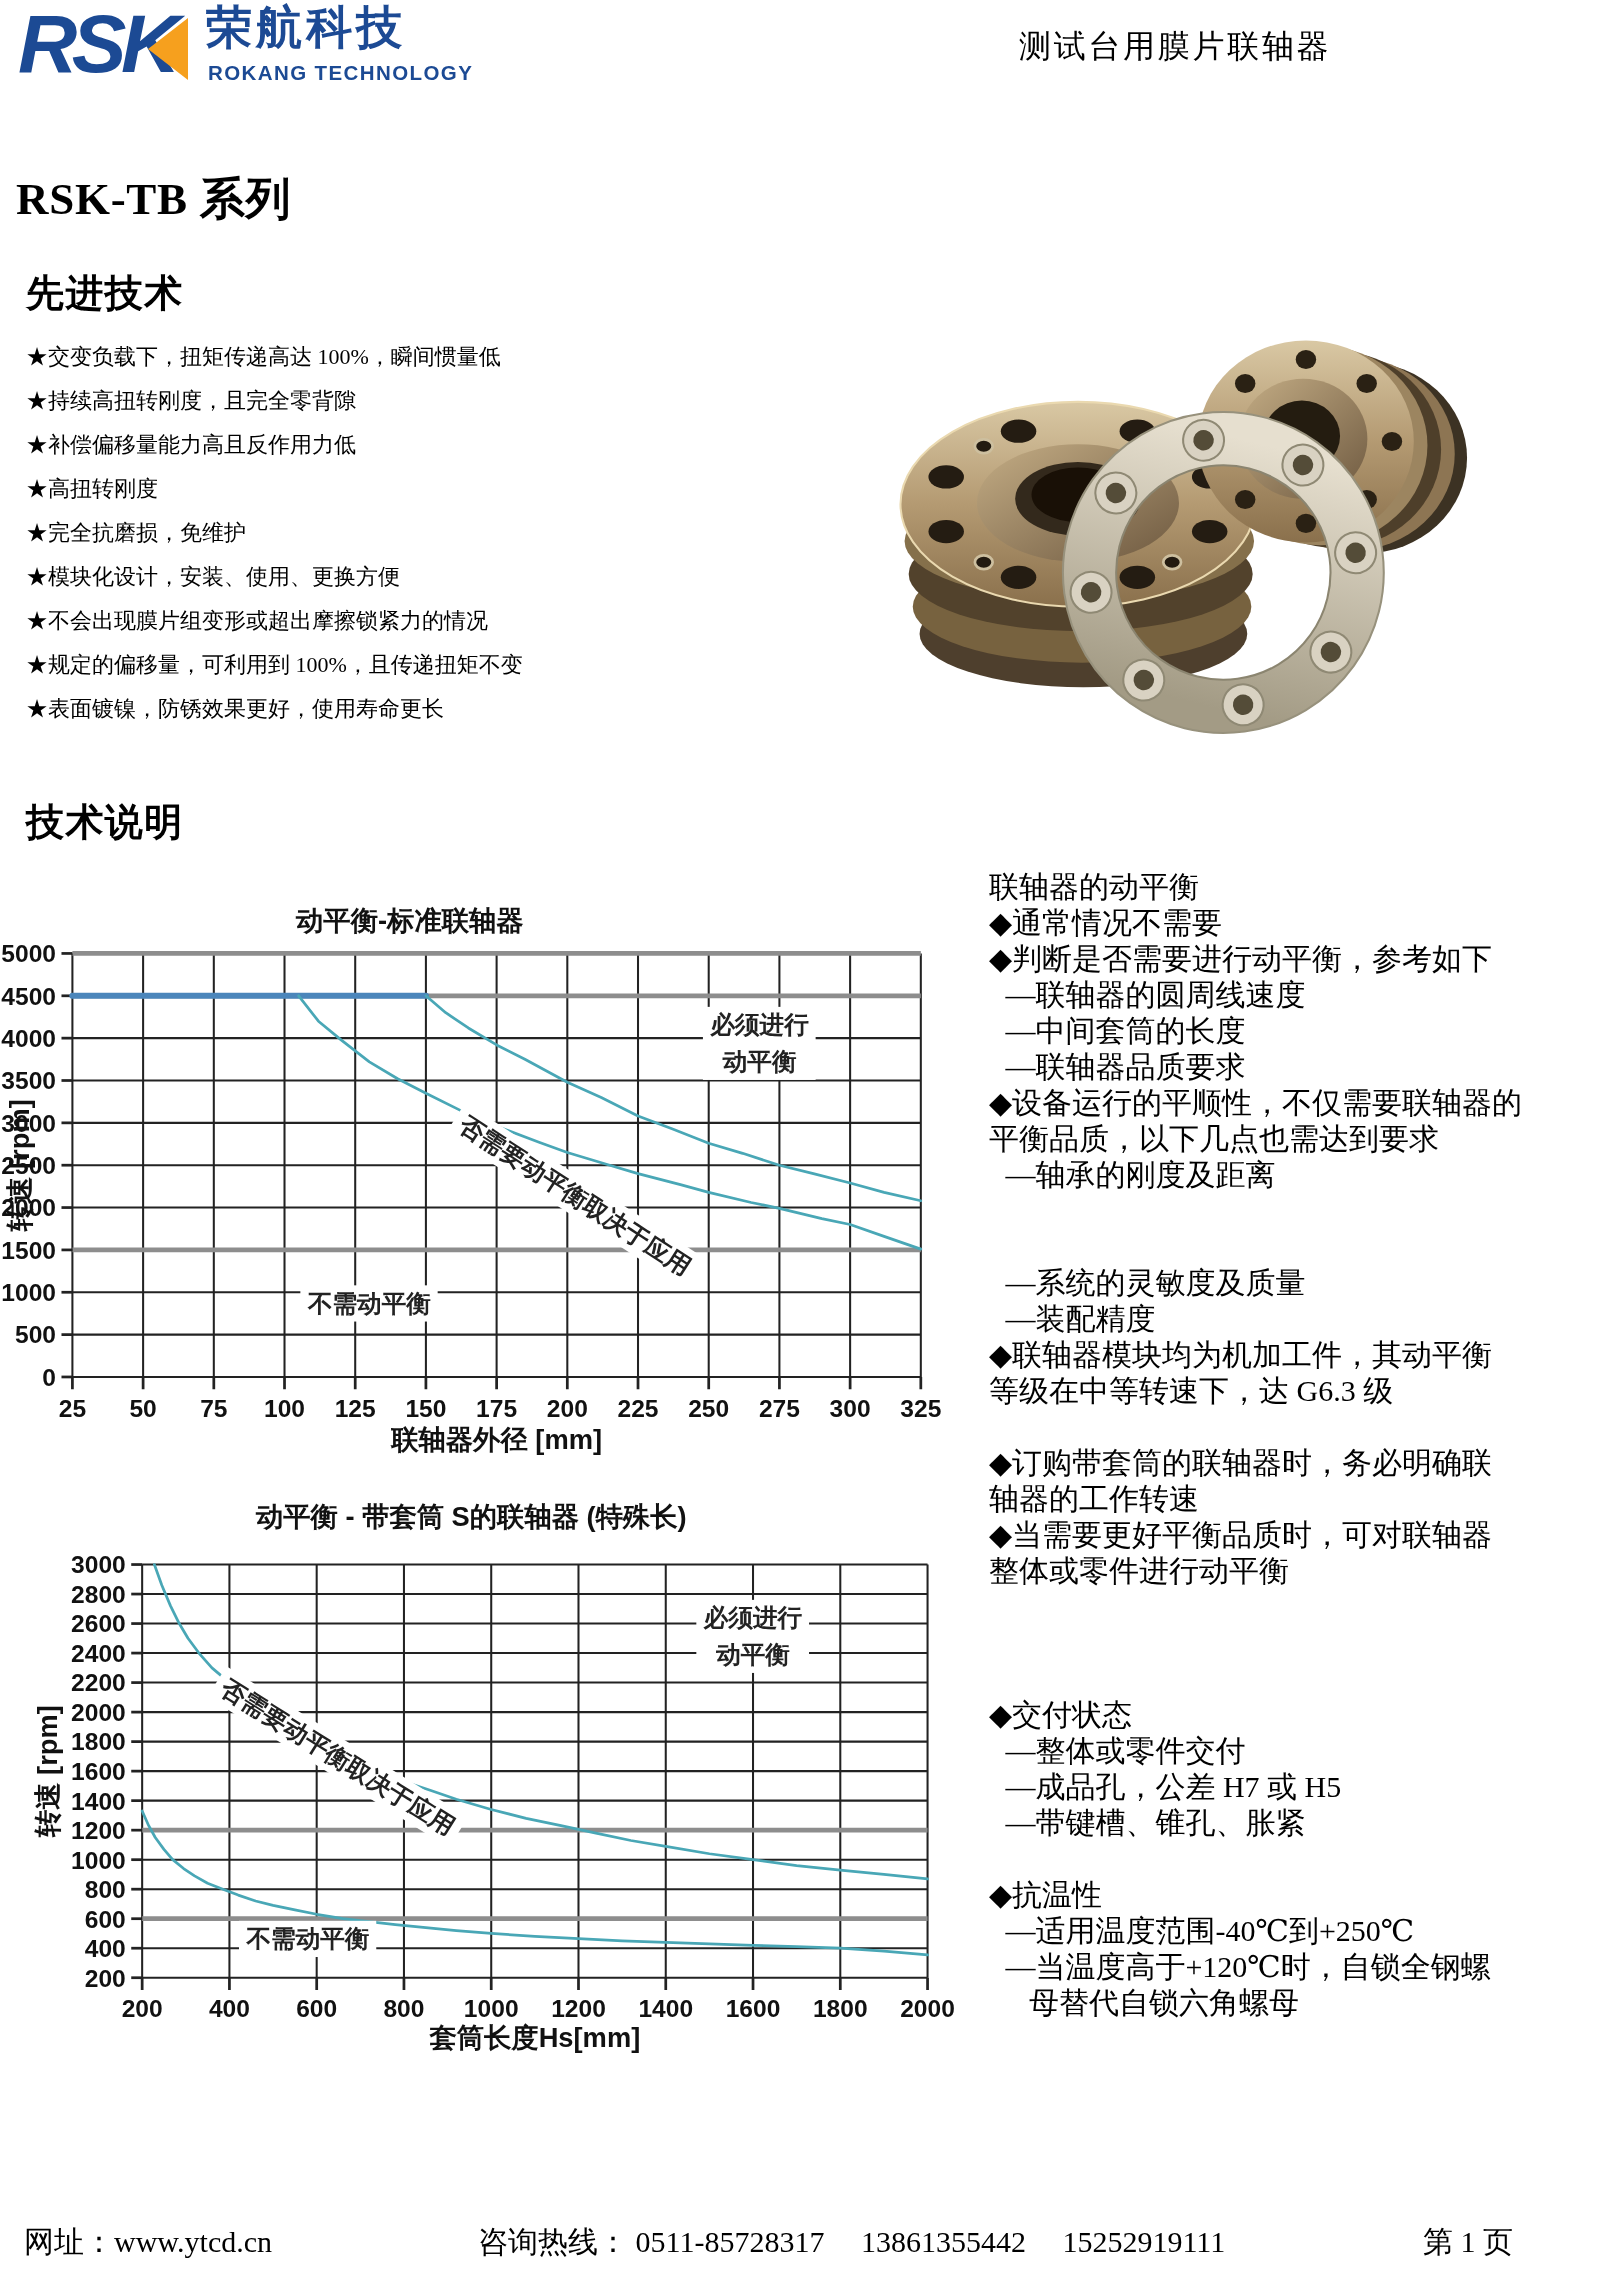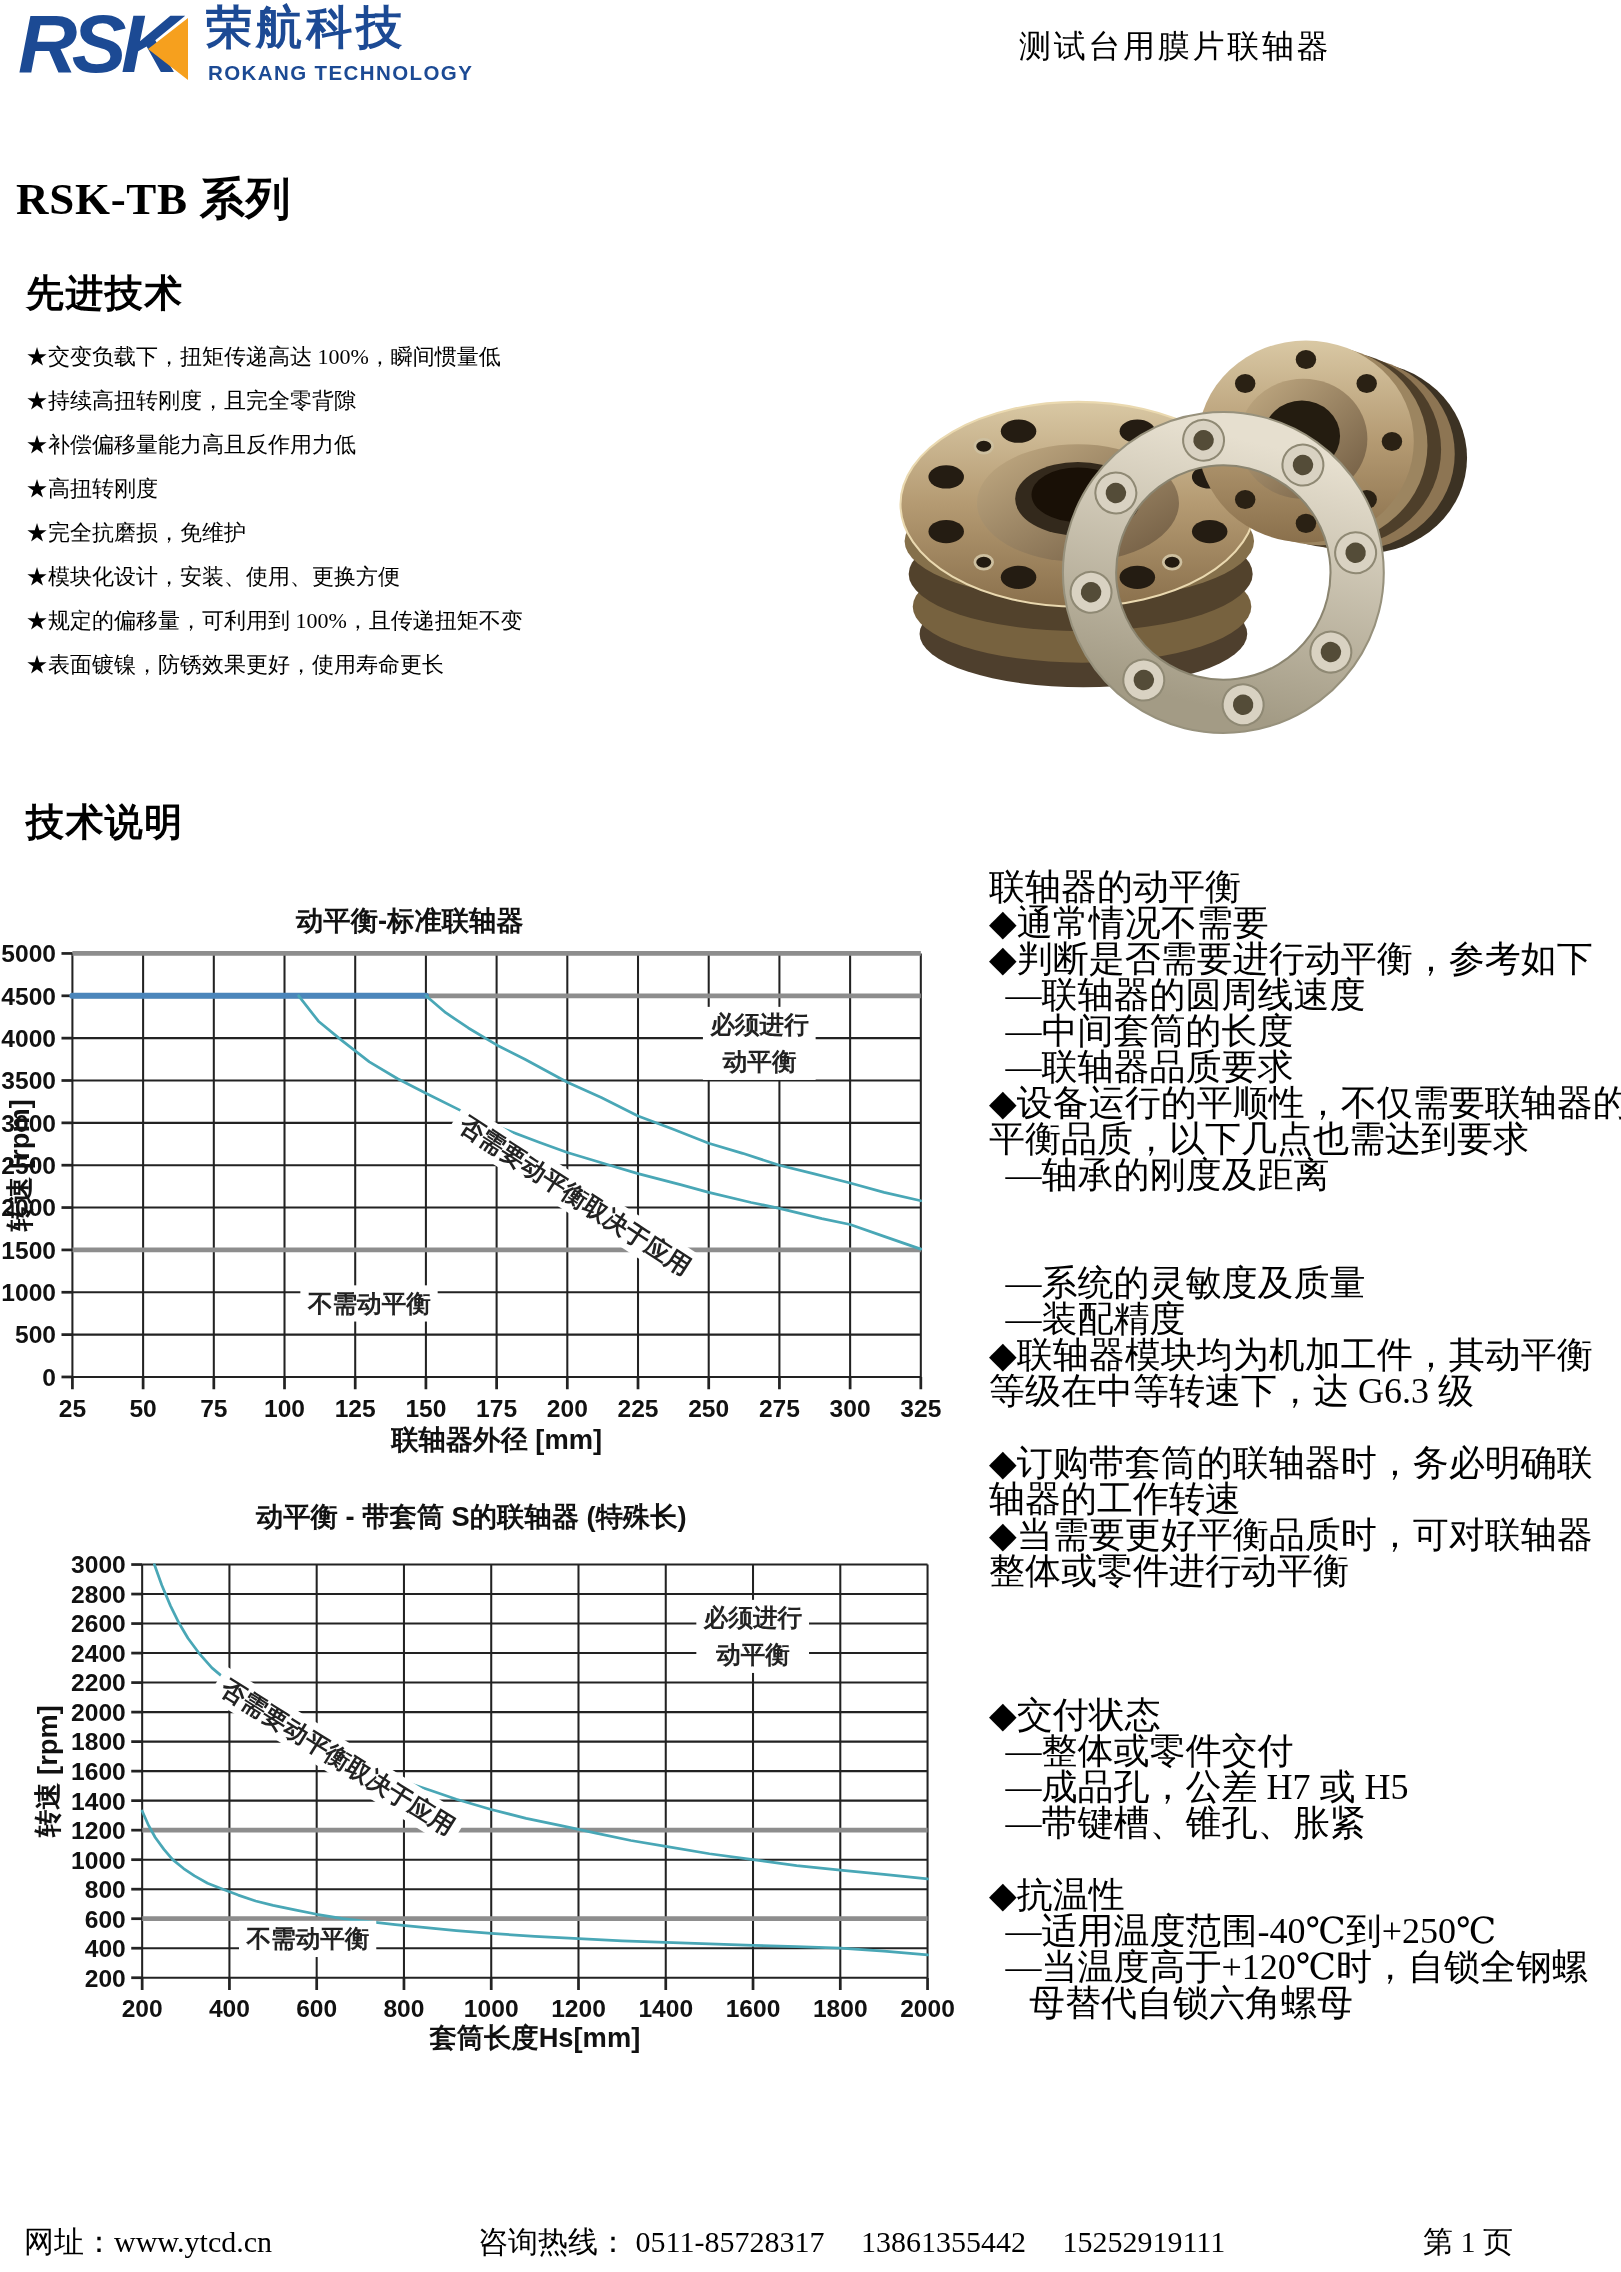--- a/index.html
+++ b/index.html
@@ -22,21 +22,21 @@
   .series-title{left:16px;top:169px;font-size:45px;font-weight:700;letter-spacing:0.7px;}
   .h2{font-size:38px;font-weight:700;letter-spacing:1.4px;}
   .adv-heading{left:26px;top:268px;}
   .tech-heading{left:26px;top:797px;}
 
   
   #features{left:26px;top:335px;font-size:22px;}
   .feature{height:44px;line-height:44px;white-space:nowrap;}
 
   
-  #rightcol{left:989px;top:869px;font-size:36px;width:622px;}
+  #rightcol{left:989px;top:869px;font-size:30px;width:622px;}
   .rline{height:36px;line-height:36px;white-space:nowrap;}
   .rline.dash{padding-left:16.4px;}
   .rline.deep{padding-left:40px;}
 
   
   #chart1{left:0px;top:894px;width:970px;height:567px;}
   #chart2{left:0px;top:1486px;width:970px;height:601px;}
   .tick{font:700 36px "Liberation Sans","DejaVu Sans",sans-serif;fill:#111;}
   .ctitle{font:700 40px "Liberation Sans","DejaVu Sans",sans-serif;fill:#111;}
   .anno{font:700 36px "Liberation Sans","DejaVu Sans",sans-serif;fill:#222;}
@@ -65,20 +65,21 @@
   <div class="abs series-title">RSK-TB 系列</div>
   <div class="abs h2 adv-heading">先进技术</div>
 
   <div class="abs" id="features">
       <div class="feature">★交变负载下，扭矩传递高达 100%，瞬间惯量低</div>
       <div class="feature">★持续高扭转刚度，且完全零背隙</div>
       <div class="feature">★补偿偏移量能力高且反作用力低</div>
       <div class="feature">★高扭转刚度</div>
       <div class="feature">★完全抗磨损，免维护</div>
       <div class="feature">★模块化设计，安装、使用、更换方便</div>
+      <div class="feature">★不会出现膜片组变形或超出摩擦锁紧力的情况</div>
       <div class="feature">★规定的偏移量，可利用到 100%，且传递扭矩不变</div>
       <div class="feature">★表面镀镍，防锈效果更好，使用寿命更长</div>
     </div>
 
   <svg class="abs" id="photo" viewBox="0 0 920 690">
     <defs>
       <linearGradient id="gb1" x1="0" y1="0" x2="0" y2="1">
         <stop offset="0" stop-color="#d9c8a4"></stop>
           <stop offset="0.5" stop-color="#b49a72"></stop>
           <stop offset="1" stop-color="#8a704c"></stop>

